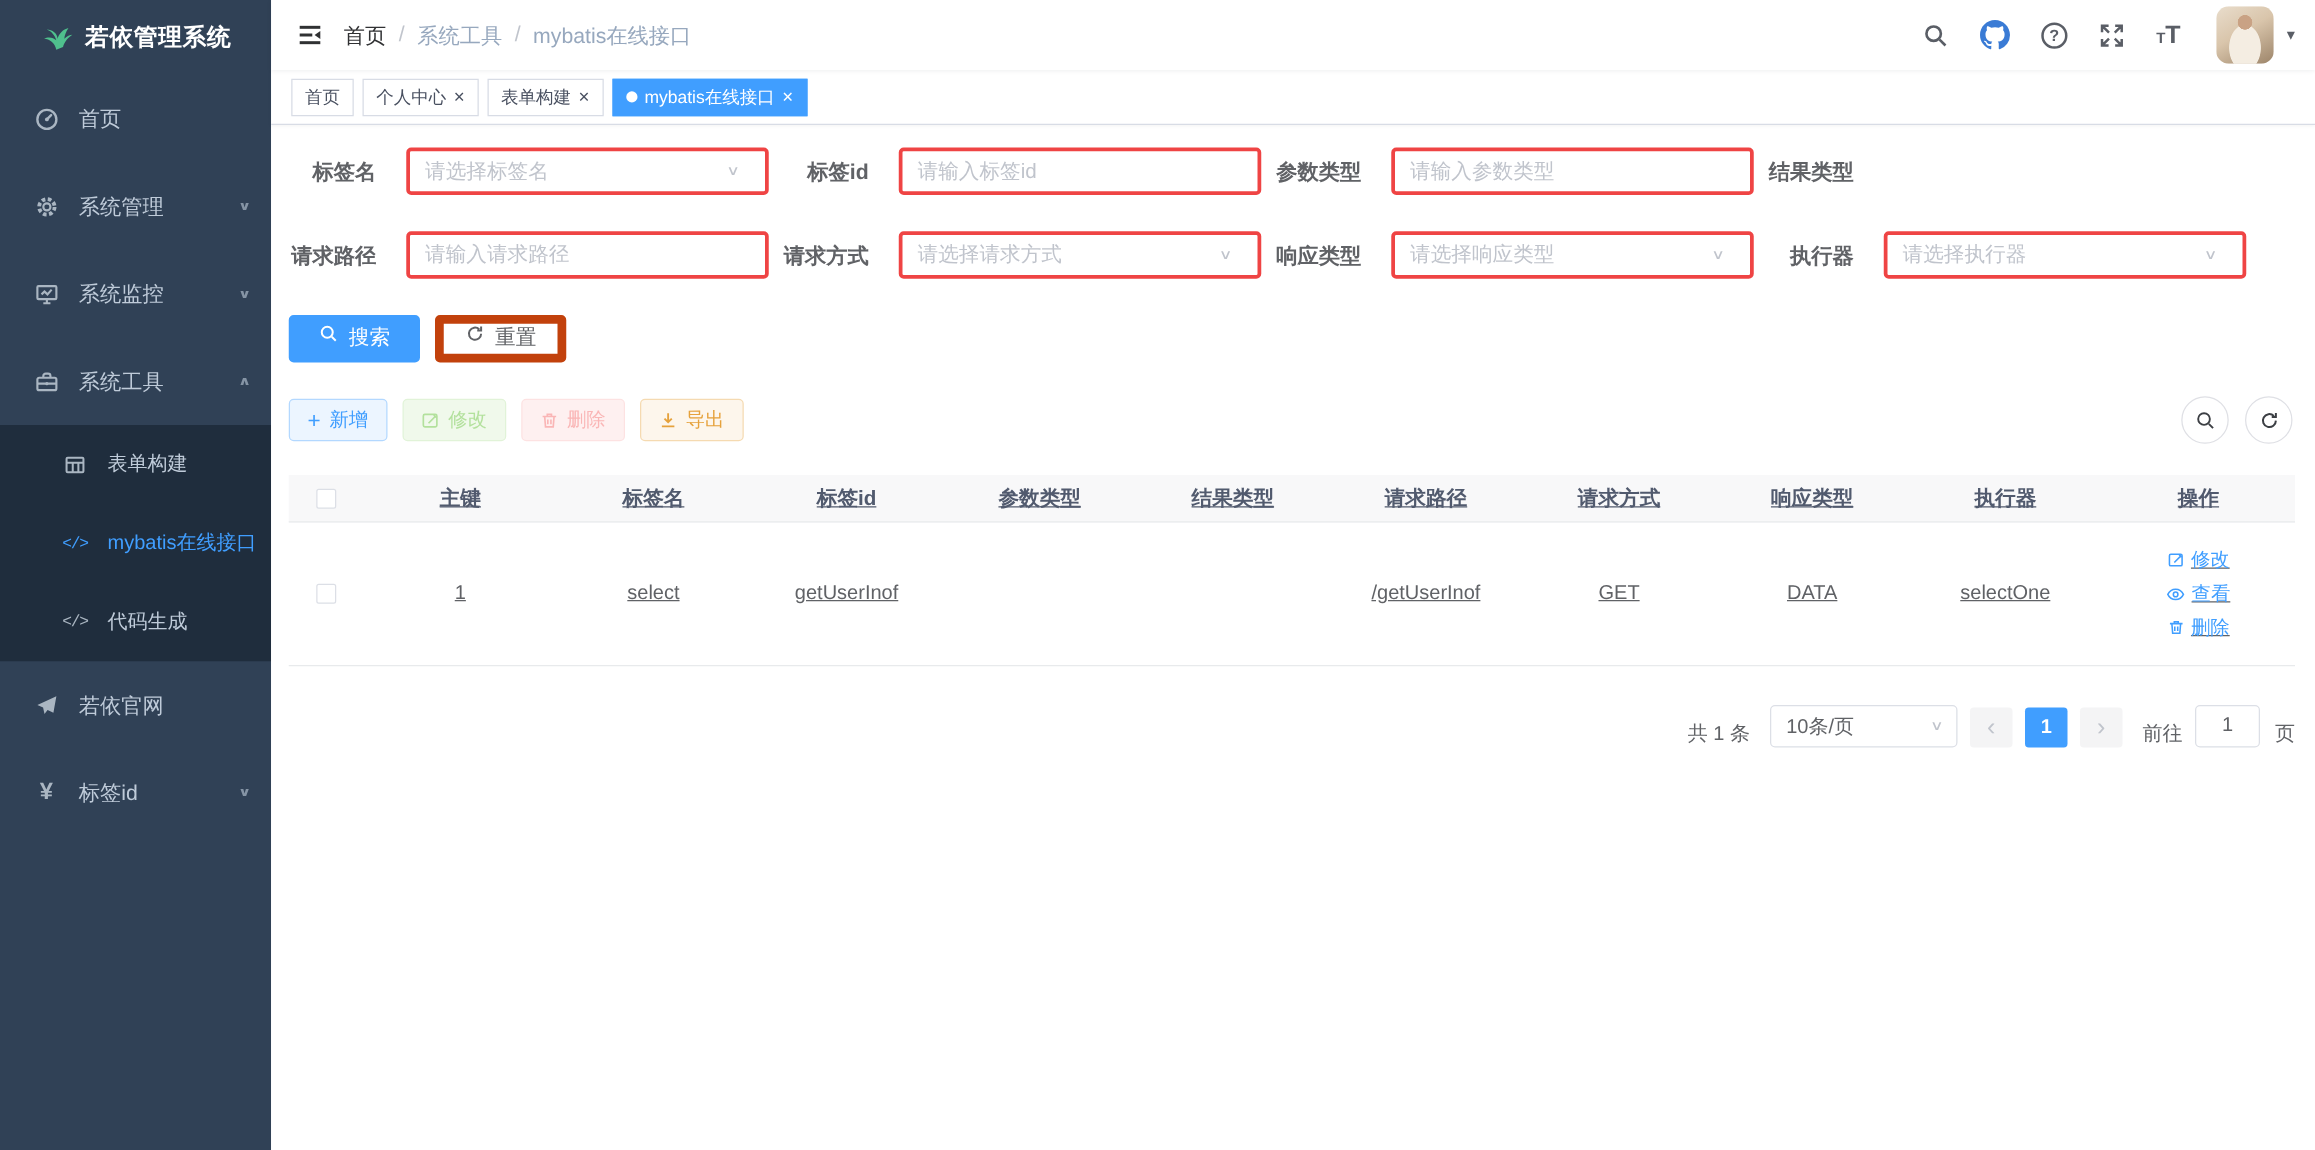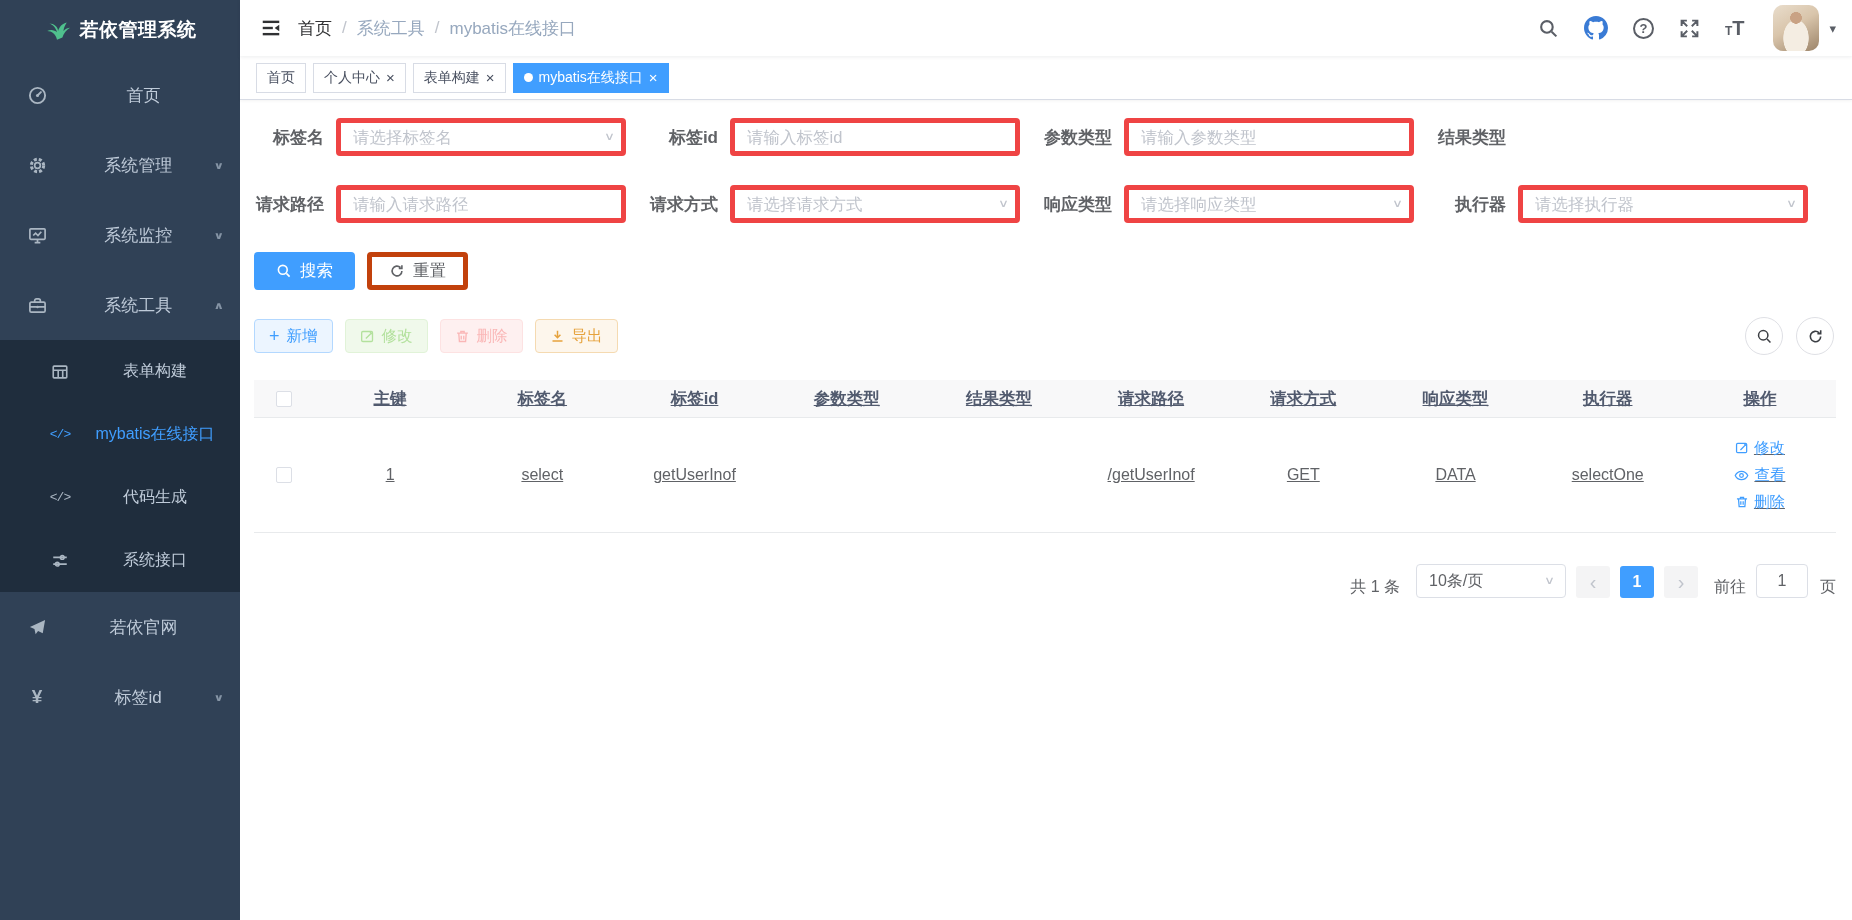--- a/index.html
+++ b/index.html
@@ -1,21 +1,21 @@
 <!DOCTYPE html>
 <html style="--accent: #409eff; --sidebar-bg: #304156; --submenu-bg: #1f2d3d; --sidebar-text: #bfcbd9; --logo-green: #4fc08d; --github-blue: #3a7bd5; --success-disabled: #b3e19d; --danger-disabled: #fab6b6; --warning: #e6a23c;"><head>
 <meta charset="utf-8">
 <style>
   * { box-sizing: border-box; margin: 0; padding: 0; }
   html, body { width: 1852px; height: 920px; overflow: hidden; }
   body { font-family: "Liberation Sans", "DejaVu Sans", sans-serif; background: #fff; color: #303133; }
   .app { display: flex; width: 1852px; height: 920px; }
 
   
-  .sidebar { width: 240px; flex-shrink: 0; background: var(--sidebar-bg, #304156); height: 100%; overflow: hidden; text-align: center; }
+  .sidebar { width: 217px; flex-shrink: 0; background: var(--sidebar-bg, #304156); height: 100%; overflow: hidden; }
   .logo { height: 60px; display: flex; align-items: center; justify-content: center; gap: 10px; }
   .logo-text { color: #fff; font-weight: 700; font-size: 19px; letter-spacing: .5px; }
   .m-item { height: 70px; display: flex; align-items: center; padding: 0 16px 0 24px; color: var(--sidebar-text, #bfcbd9); font-size: 17px; cursor: pointer; }
   .m-icon { width: 26px; margin-right: 13px; display: flex; justify-content: center; align-items: center; color: #aab6c2; flex-shrink: 0; }
   .m-label { flex: 1; white-space: nowrap; }
   .m-chevron { font-size: 13px; color: #8594a5; transform: scaleY(.75); font-weight: 700; }
   .submenu { background: var(--submenu-bg, #1f2d3d); }
   .submenu .m-item { height: 63px; padding-left: 47px; font-size: 16px; }
   .m-item.active, .m-item.active .m-icon { color: var(--accent, #409eff); }
   .code-glyph { font-size: 13px; font-family: "Liberation Mono", monospace; letter-spacing: -1px; }
@@ -49,26 +49,26 @@
   .tab.active { background: var(--accent, #409eff); border-color: var(--accent, #409eff); color: #fff; }
   .tab.active .dot { display: inline-block; }
   .tab-close { font-size: 15px; line-height: 1; }
 
   
   .content { flex: 1; padding: 18px 16px 0 14px; background: #fff; overflow: hidden; }
   .f-row { display: flex; margin-bottom: 29px; }
   .f-item { display: flex; align-items: center; width: 372px; margin-right: 22px; }
   .f-label { width: 82px; text-align: right; padding-right: 12px; font-size: 17px; font-weight: 700; color: #606266; white-space: nowrap; flex-shrink: 0; }
   .field { position: relative; flex: 1; }
-  .field input { width: 100%; height: 38px; border: 5px solid #ef4444; border-radius: 4px; padding: 0 12px; font-size: 16.5px; color: #606266; font-family: inherit; outline: none; background: #fff; }
+  .field input { width: 100%; height: 38px; border: 3px solid #ef4444; border-radius: 4px; padding: 0 12px; font-size: 16.5px; color: #606266; font-family: inherit; outline: none; background: #fff; margin-left: 12px; }
   .field input::placeholder { color: #c0c4cc; }
   .field .chev { position: absolute; right: 11px; top: 50%; transform: translateY(-52%) scaleY(.72); color: #c0c4cc; font-size: 15px; pointer-events: none; }
 
   .search-btns { display: flex; gap: 12px; margin-bottom: 27px; }
-  .btn { display: inline-flex; align-items: center; gap: 8px; height: 38px; padding: 0 17px; border-radius: 4px; font-size: 16.5px; border: 5px solid #c2410c; background: #fff; color: #606266; cursor: pointer; font-family: inherit; }
+  .btn { display: inline-flex; gap: 8px; height: 38px; padding: 0 17px; border-radius: 4px; font-size: 16.5px; border: 7px solid #c2410c; background: #fff; color: #606266; cursor: pointer; font-family: inherit; }
   .btn-primary { background: var(--accent, #409eff); border-color: var(--accent, #409eff); color: #fff; }
 
   .toolbar { display: flex; gap: 12px; margin-bottom: 25px; align-items: center; }
   .btn-plain { height: 34px; padding: 0 14px; font-size: 15.5px; border-radius: 4px; display: inline-flex; align-items: center; gap: 7px; border: 1px solid; cursor: pointer; font-family: inherit; }
   .plain-blue { color: var(--accent, #409eff); background: #ecf5ff; border-color: #b3d8ff; }
   .plain-green { color: var(--success-disabled, #b3e19d); background: #f0f9eb; border-color: #e1f3d8; cursor: not-allowed; }
   .plain-red { color: var(--danger-disabled, #fab6b6); background: #fef0f0; border-color: #fde2e2; cursor: not-allowed; }
   .plain-orange { color: var(--warning, #e6a23c); background: #fdf6ec; border-color: #f5dab1; }
   .plus-glyph { font-size: 18px; font-weight: 400; }
   .toolbar-right { margin-left: auto; display: flex; gap: 13px; padding-right: 2px; }
@@ -167,30 +167,20 @@
           </span>
           <span class="m-label">表单构建</span>
         </div>
         <div class="m-item active">
           <span class="m-icon code-glyph">&lt;/&gt;</span>
           <span class="m-label">mybatis在线接口</span>
         </div>
         <div class="m-item">
           <span class="m-icon code-glyph">&lt;/&gt;</span>
           <span class="m-label">代码生成</span>
-        </div>
-        <div class="m-item">
-          <span class="m-icon">
-            <svg width="18" height="18" viewBox="0 0 20 20" fill="none" stroke="currentColor" stroke-width="1.8">
-                <path d="M2.5 6h15M2.5 13.5h15"></path>
-                <circle cx="12.5" cy="6" r="2"></circle>
-                <circle cx="7" cy="13.5" r="2"></circle>
-              </svg>
-          </span>
-          <span class="m-label">系统接口</span>
         </div>
       </div>
 
       <div class="m-item">
         <span class="m-icon">
           <svg width="19" height="19" viewBox="0 0 20 20" fill="currentColor">
               <path d="M18 2L2 9.5l4.8 2L8 17l2.6-3.4L15.5 16z"></path>
             </svg>
         </span>
         <span class="m-label">若依官网</span>

